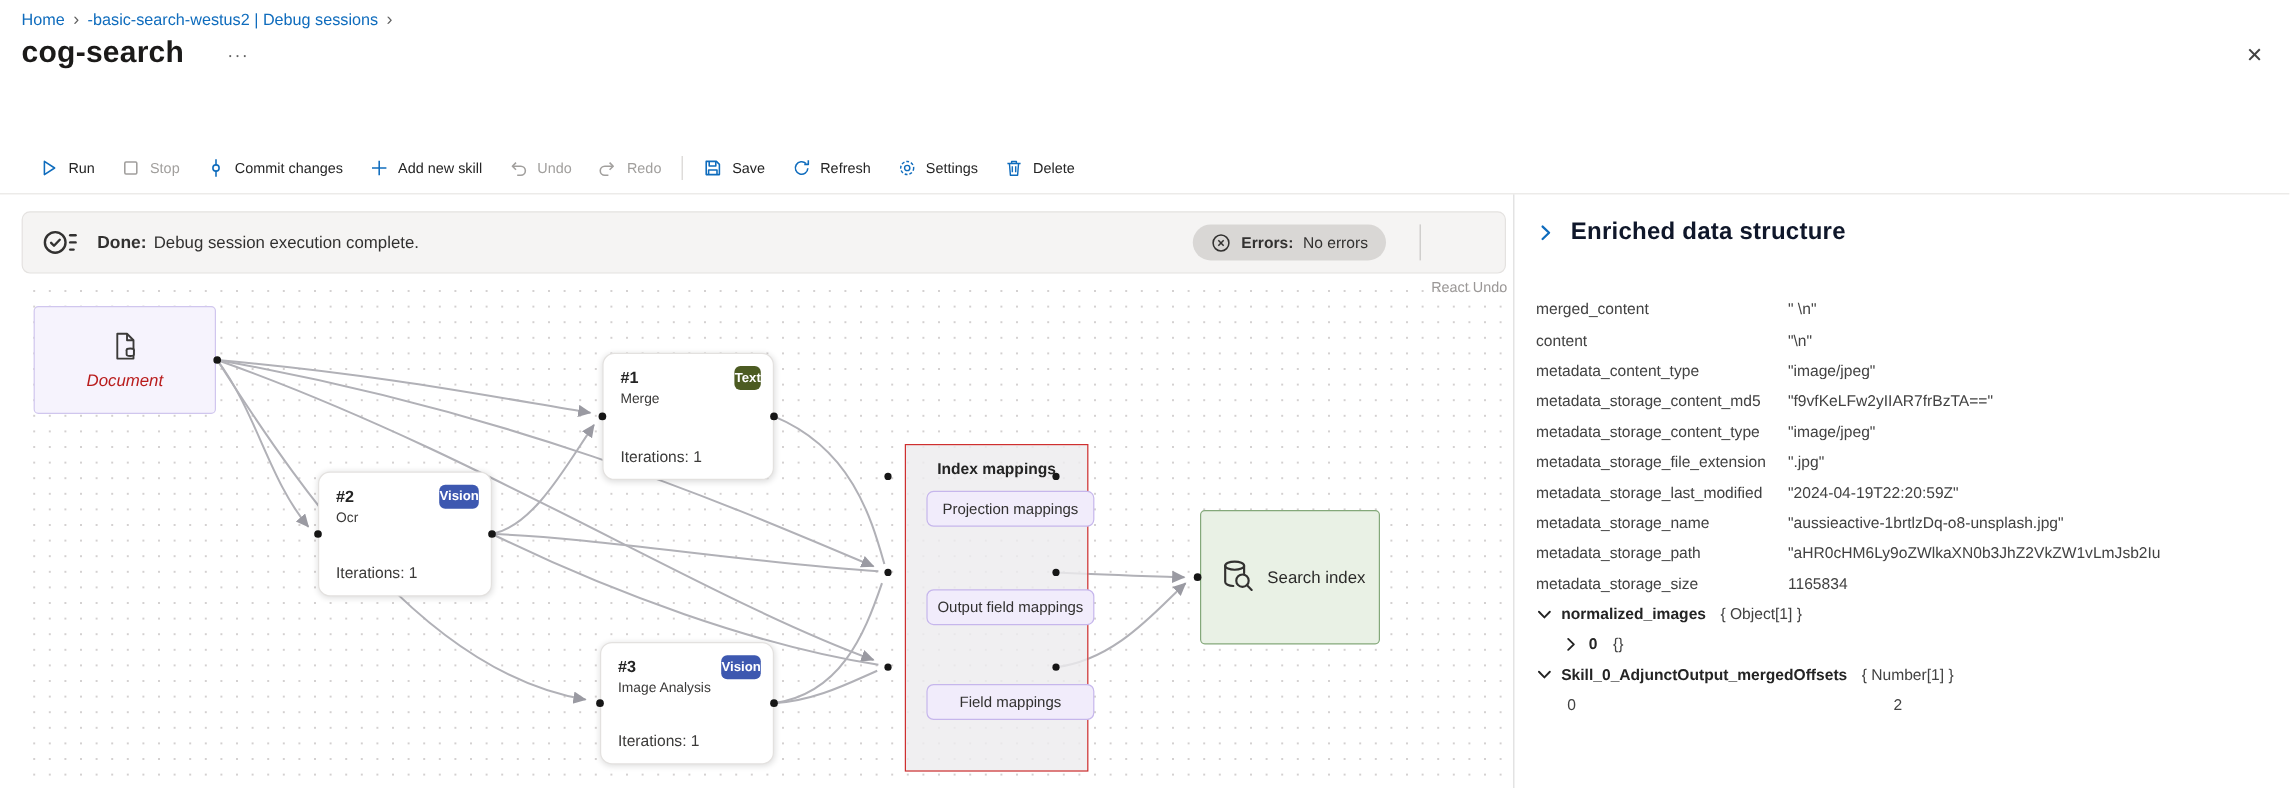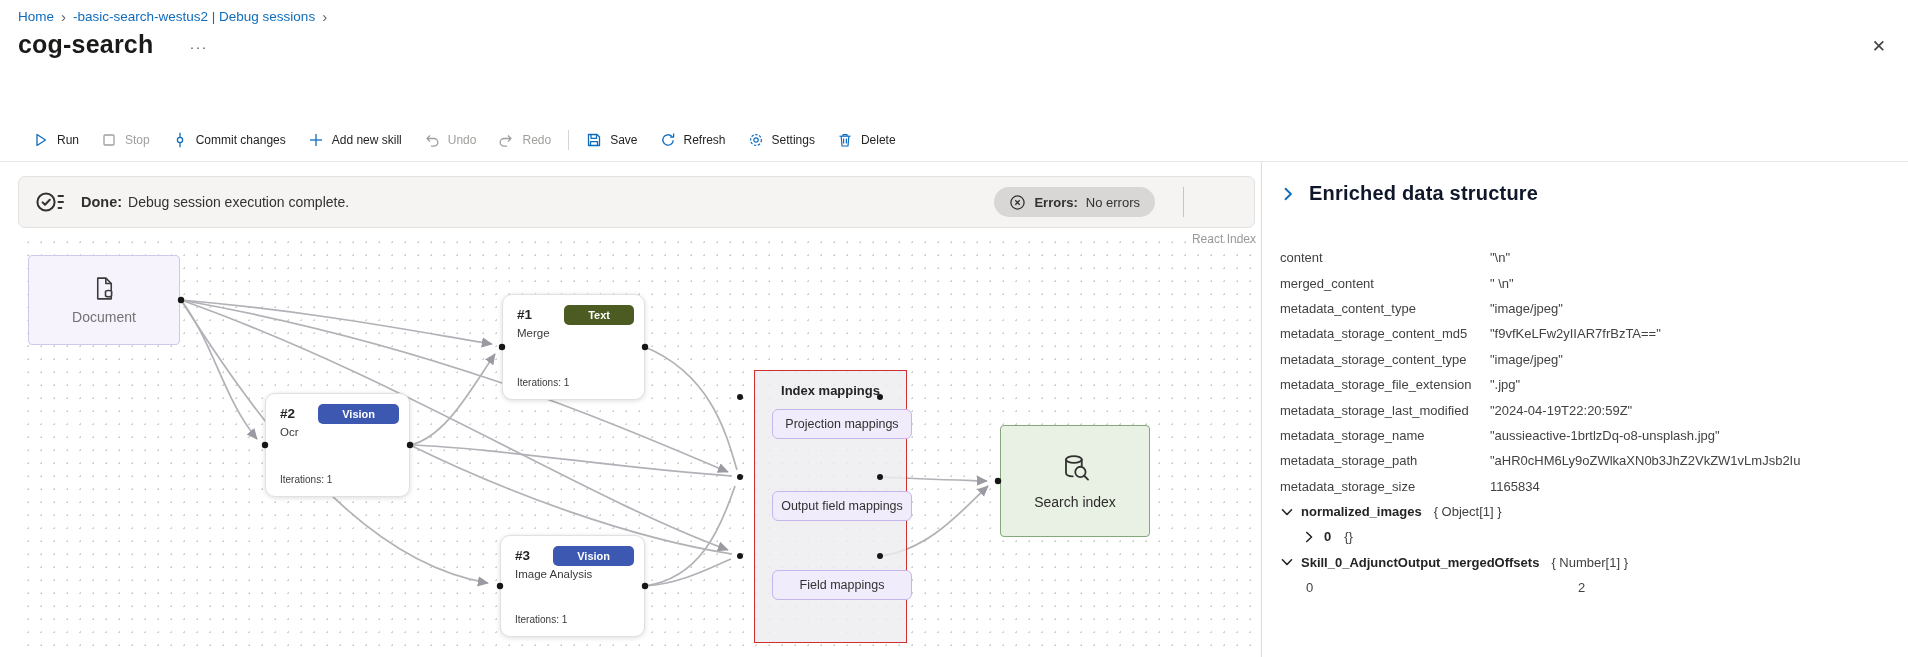--- a/index.html
+++ b/index.html
@@ -49,45 +49,45 @@
     background-image:radial-gradient(circle, #d3d0d0 1px, transparent 1px);
     background-size:13px 13px; background-position:4px 4px; }
   .rf-attribution { position:absolute; top:0px; right:6px; font-size:12px; color:#9b9897; }
   .edges { position:absolute; inset:0; }
   .edge { fill:none; stroke:var(--edge,#b1b1b7); stroke-width:1.7px; }
 
   .node { position:absolute; border-radius:10px; background:#fff; border:1px solid #e3e1df;
     box-shadow:0 1px 5px rgba(0,0,0,.14); cursor:pointer; }
   .node .nid { position:absolute; left:14px; top:12px; font-size:13.5px; font-weight:700; color:#242424; }
   .node .nname { position:absolute; left:14px; top:32px; font-size:11.5px; color:#3b3a39; }
-  .node .niter { position:absolute; left:14px; bottom:11px; font-size:10px; color:#3b3a39; }
+  .node .niter { position:absolute; left:14px; bottom:11px; font-size:13px; color:#3b3a39; }
   .badge { position:absolute; right:10px; top:10px; color:#fff; font-size:11px; font-weight:700;
-    padding:4px 24px; border-radius:5px; }
+    padding:4px 0; border-radius:5px; }
   .badge.text { background:var(--badge-text-bg,#4c5b22); }
   .badge.vision { background:var(--badge-vision-bg,#3d58b0); }
   .node-s1 { left:484px; top:62px; width:143px; height:106px; }
   .node-s2 { left:247px; top:161px; width:145px; height:104px; }
   .node-s3 { left:482px; top:303px; width:145px; height:102px; }
 
   .node-doc { position:absolute; left:10px; top:23px; width:152px; height:90px; background:var(--node-purple-bg,#f6f3fd);
     border:1px solid var(--node-purple-border,#d0c6ee); border-radius:4px; display:flex; flex-direction:column;
     align-items:center; justify-content:center; gap:7px; cursor:pointer; }
-  .node-doc .nlabel { font-size:14px; color:#737373; }
+  .node-doc .nlabel { font-size:14px; color:#b91c1c;font-style:italic; }
 
   .group { position:absolute; left:736px; top:110px; width:153px; height:273px;
     background:rgba(237,236,238,.82); border:1.5px solid var(--group-border,#cf2f2f); cursor:pointer;margin-top:28px; }
   .group-title { margin-top:12px; text-align:center; font-size:13px; font-weight:700; color:#242424; }
   .map-box { position:absolute; left:17px; width:140px; height:30px; background:#f1ecfb;
     border:1px solid #c6b6ec; border-radius:6px; display:flex; align-items:center; justify-content:center;
     font-size:12.5px; color:#323130; cursor:pointer; }
   .map-box.b0 { top:38px; } .map-box.b1 { top:120px; } .map-box.b2 { top:199px; }
 
   .node-search { position:absolute; left:982px; top:193px; width:150px; height:112px;
     background:var(--node-green-bg,#e9f1e5); border:1px solid var(--node-green-border,#84a87a); border-radius:4px;
-    display:flex; flex-direction:column; align-items:center; justify-content:center; gap:8px; cursor:pointer; }
+    display:flex; align-items:center; justify-content:center; gap:8px; cursor:pointer; }
   .node-search .nlabel { font-size:14px; color:#2c2b2a; }
 
   .dots { position:absolute; inset:0; pointer-events:none; }
   .dots circle { fill:#161616; }
 
   
   .panel-header { display:flex; align-items:center; gap:13px; cursor:pointer; }
   .panel-header h2 { font-size:20px; font-weight:700; color:#0f172a; letter-spacing:.2px; }
   .kv-list { margin-top:40px; }
   .kv-row { height:25.4px; display:flex; align-items:center; font-size:13px; color:#424242; }
@@ -308,40 +308,40 @@
             <circle cx="627" cy="354" r="3.2"></circle>
           <circle cx="722" cy="165" r="3"></circle>
             <circle cx="862" cy="165" r="3"></circle>
           <circle cx="722" cy="245" r="3"></circle>
             <circle cx="862" cy="245" r="3"></circle>
           <circle cx="722" cy="324" r="3"></circle>
             <circle cx="862" cy="324" r="3"></circle>
           <circle cx="980" cy="249" r="3.2"></circle>
         </svg>
 
-        <div class="rf-attribution">React Index</div>
+        <div class="rf-attribution">React Undo</div>
       </div>
     </div>
 
     <div class="right-col">
       <div class="panel-header">
         <svg class="chev" width="16" height="16" viewBox="0 0 16 16" fill="none" stroke="#0f6cbd" stroke-width="1.9" stroke-linecap="round" stroke-linejoin="round">
             <path d="M5.5 2.8 l5.4 5.2 -5.4 5.2"></path>
           </svg>
         <h2>Enriched data structure</h2>
       </div>
 
       <div class="kv-list">
         <div class="kv-row">
+            <span class="kv-key">merged_content</span>
+            <span class="kv-val">" \n"</span>
+          </div>
+        <div class="kv-row">
             <span class="kv-key">content</span>
             <span class="kv-val">"\n"</span>
-          </div>
-        <div class="kv-row">
-            <span class="kv-key">merged_content</span>
-            <span class="kv-val">" \n"</span>
           </div>
         <div class="kv-row">
             <span class="kv-key">metadata_content_type</span>
             <span class="kv-val">"image/jpeg"</span>
           </div>
         <div class="kv-row">
             <span class="kv-key">metadata_storage_content_md5</span>
             <span class="kv-val">"f9vfKeLFw2yIIAR7frBzTA=="</span>
           </div>
         <div class="kv-row">

